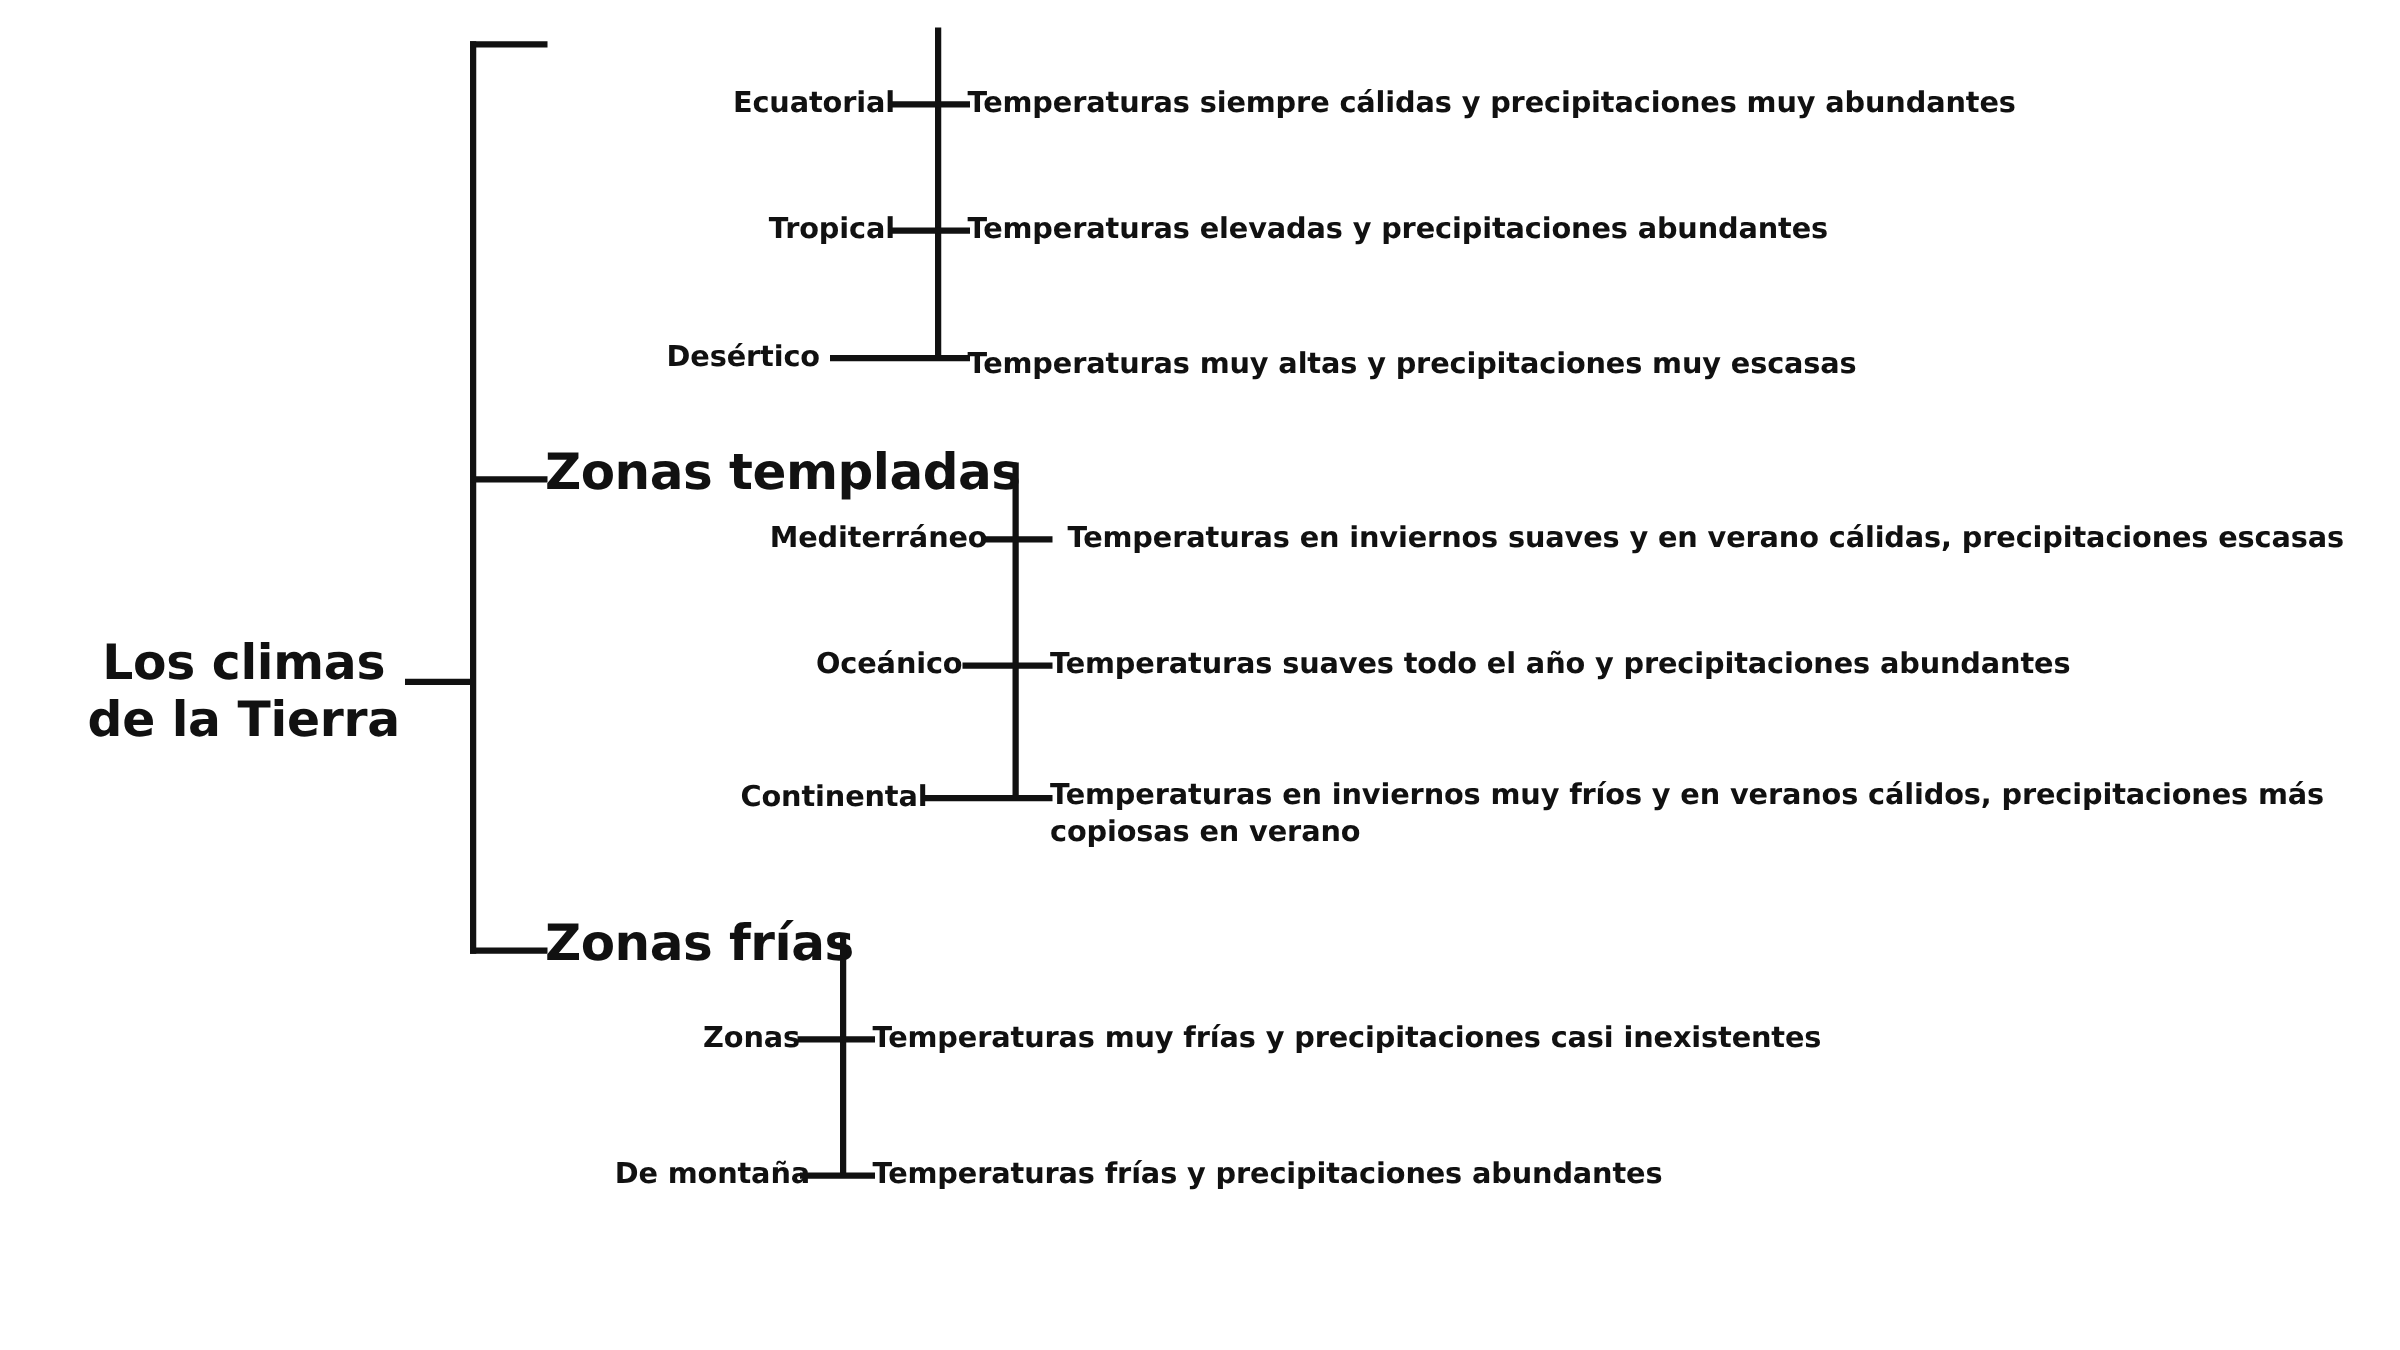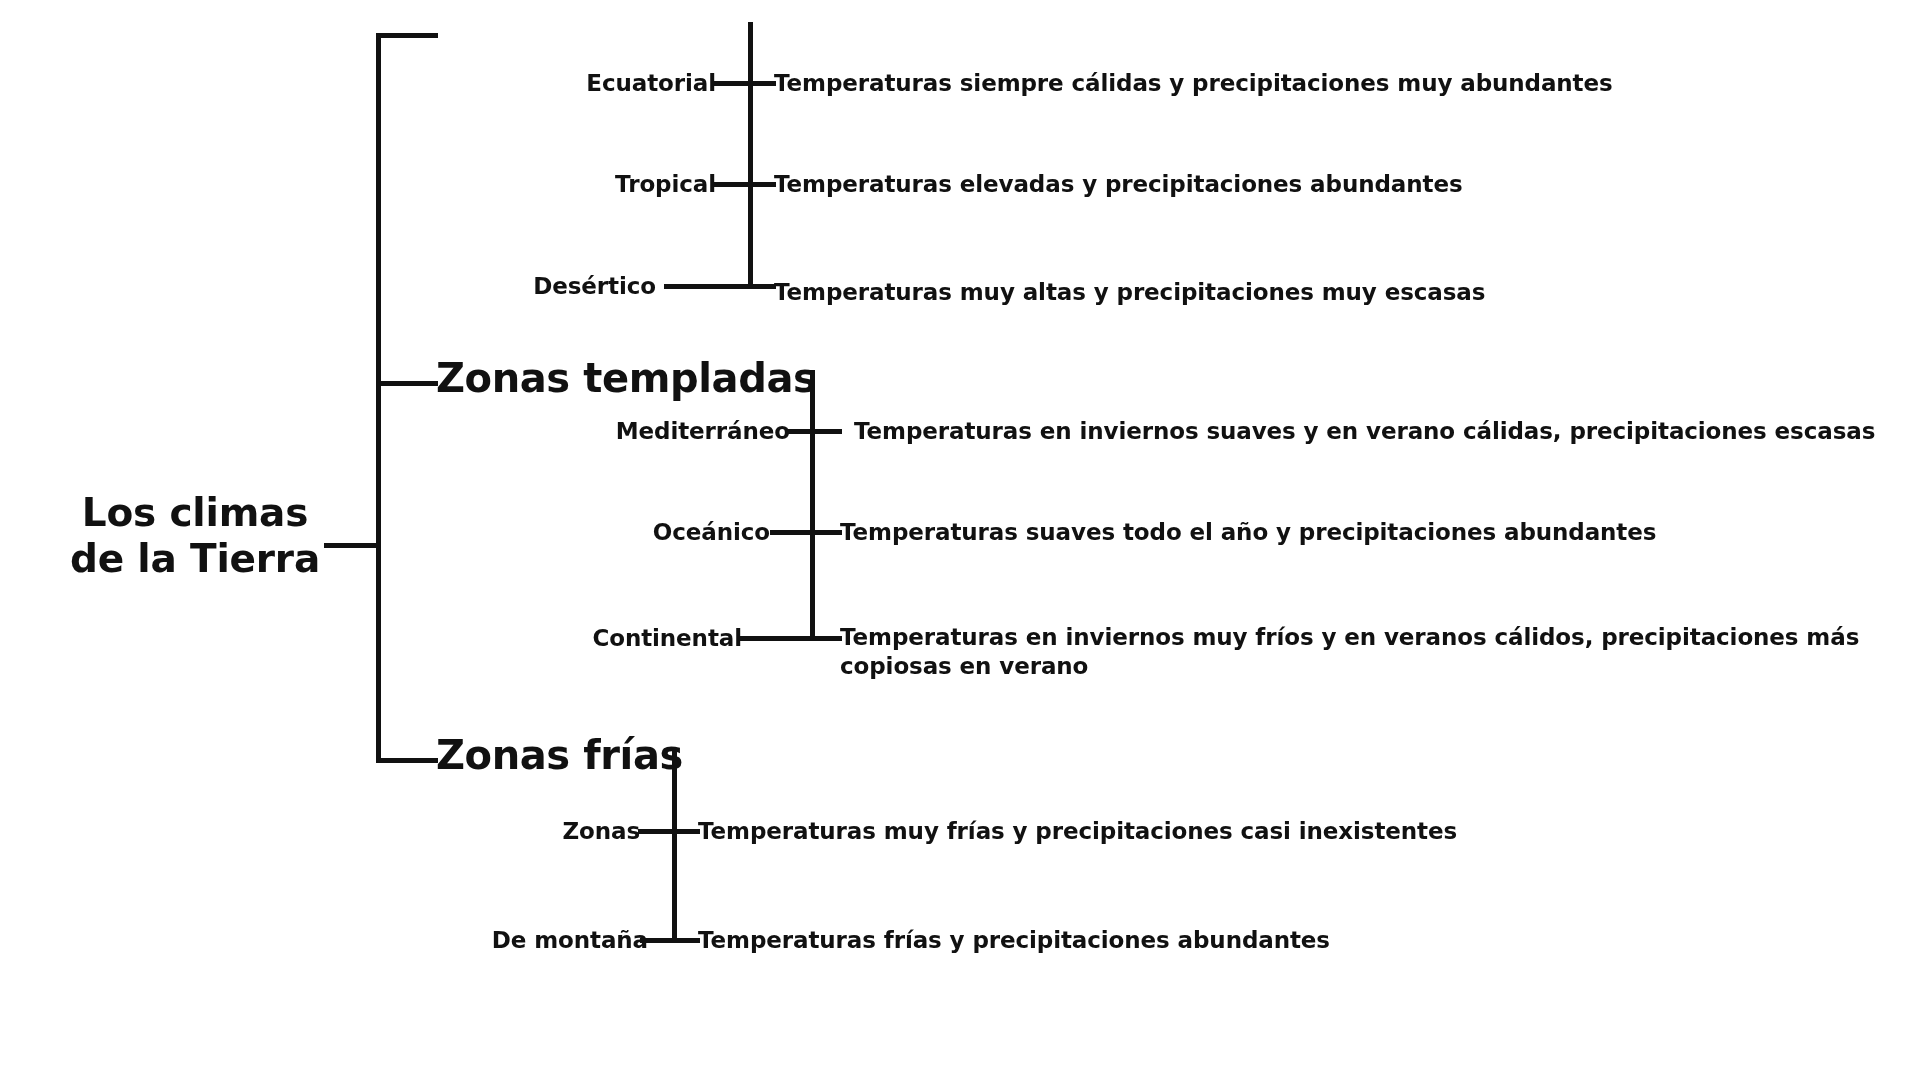--- a/index.html
+++ b/index.html
@@ -69,21 +69,21 @@
     white-space: normal;
     line-height: 1.28;
     text-align: left;
   }
 </style>
 </head>
 <body>
 
 <div id="diagram">
 
-  <div class="root-label" style="left: 60px; top: 490px; width: 270px;">
+  <div class="root-label" style="left: 60px; top: 508px; width: 270px;">
     <div>Los climas</div>
     <div>de la Tierra</div>
   </div>
 
   <div class="line h" style="left: 324px; top: 543px; width: 56px;"></div>
 
   <div class="line v" style="left: 376px; top: 33px; height: 730px;"></div>
 
   <div class="line h" style="left: 376px; top: 33px; width: 62px;"></div>
 

